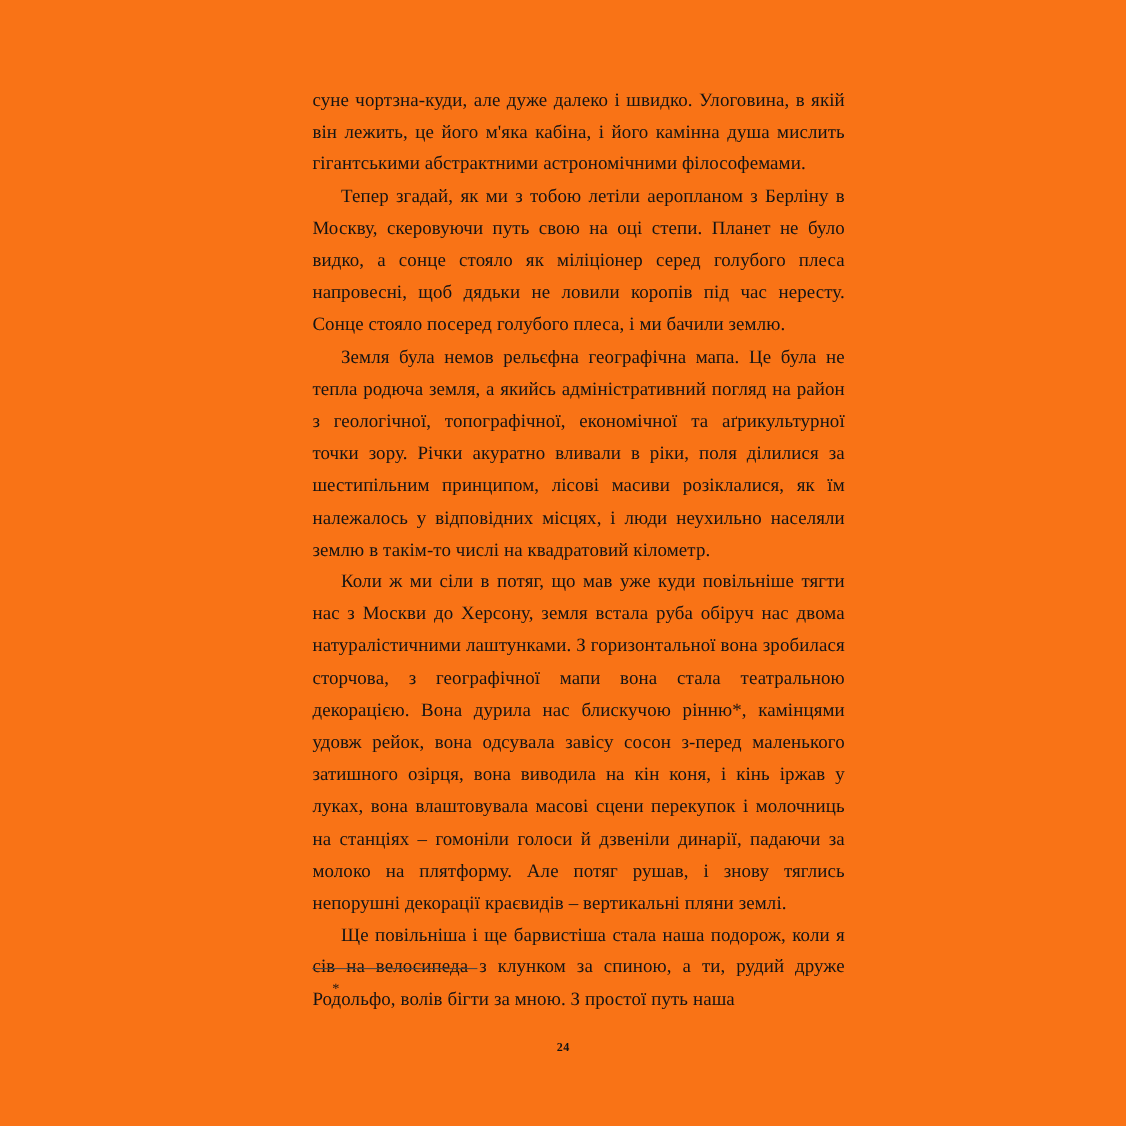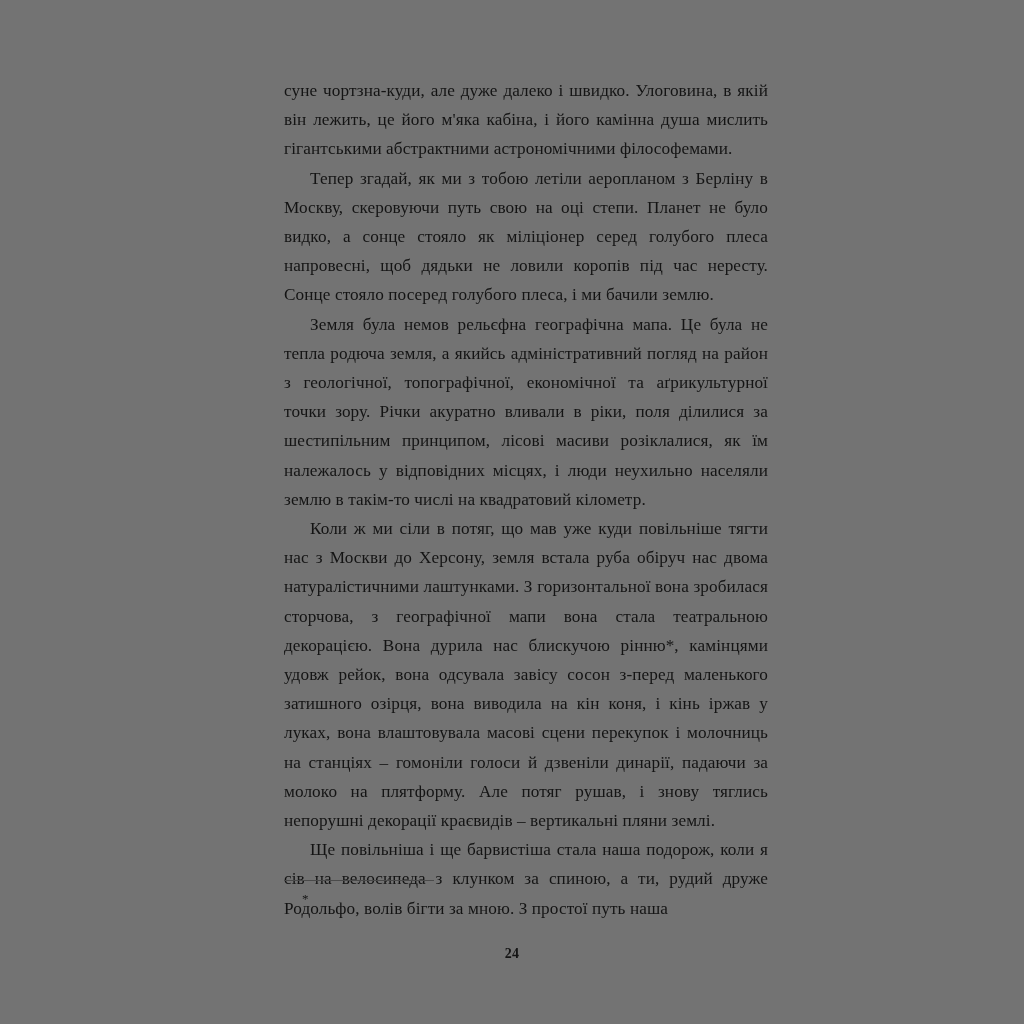--- a/index.html
+++ b/index.html
@@ -14,21 +14,21 @@
     color: #141414;
     position: relative;
     overflow: hidden;
   }
   .page {
     position: absolute;
     left: 0;
     top: 0;
     width: 1024px;
     height: 1024px;
-    background: #737373;
+    background: #f97316;
   }
   .text-block {
     position: absolute;
     left: 284px;
     top: 76px;
     width: 484px;
   }
   .para {
     margin: 0;
     font-size: 17.2px;
@@ -70,21 +70,21 @@
     font-size: 14.2px;
     line-height: 20px;
     letter-spacing: 0.1px;
   }
   .page-number {
     position: absolute;
     left: 0;
     top: 946px;
     width: 1024px;
     text-align: center;
-    font-size: 14px;
+    font-size: 11px;
     font-weight: bold;
     letter-spacing: 0.3px;
   }
 </style>
 </head>
 <body>
 
 <div class="page">
 
   <div class="text-block">

